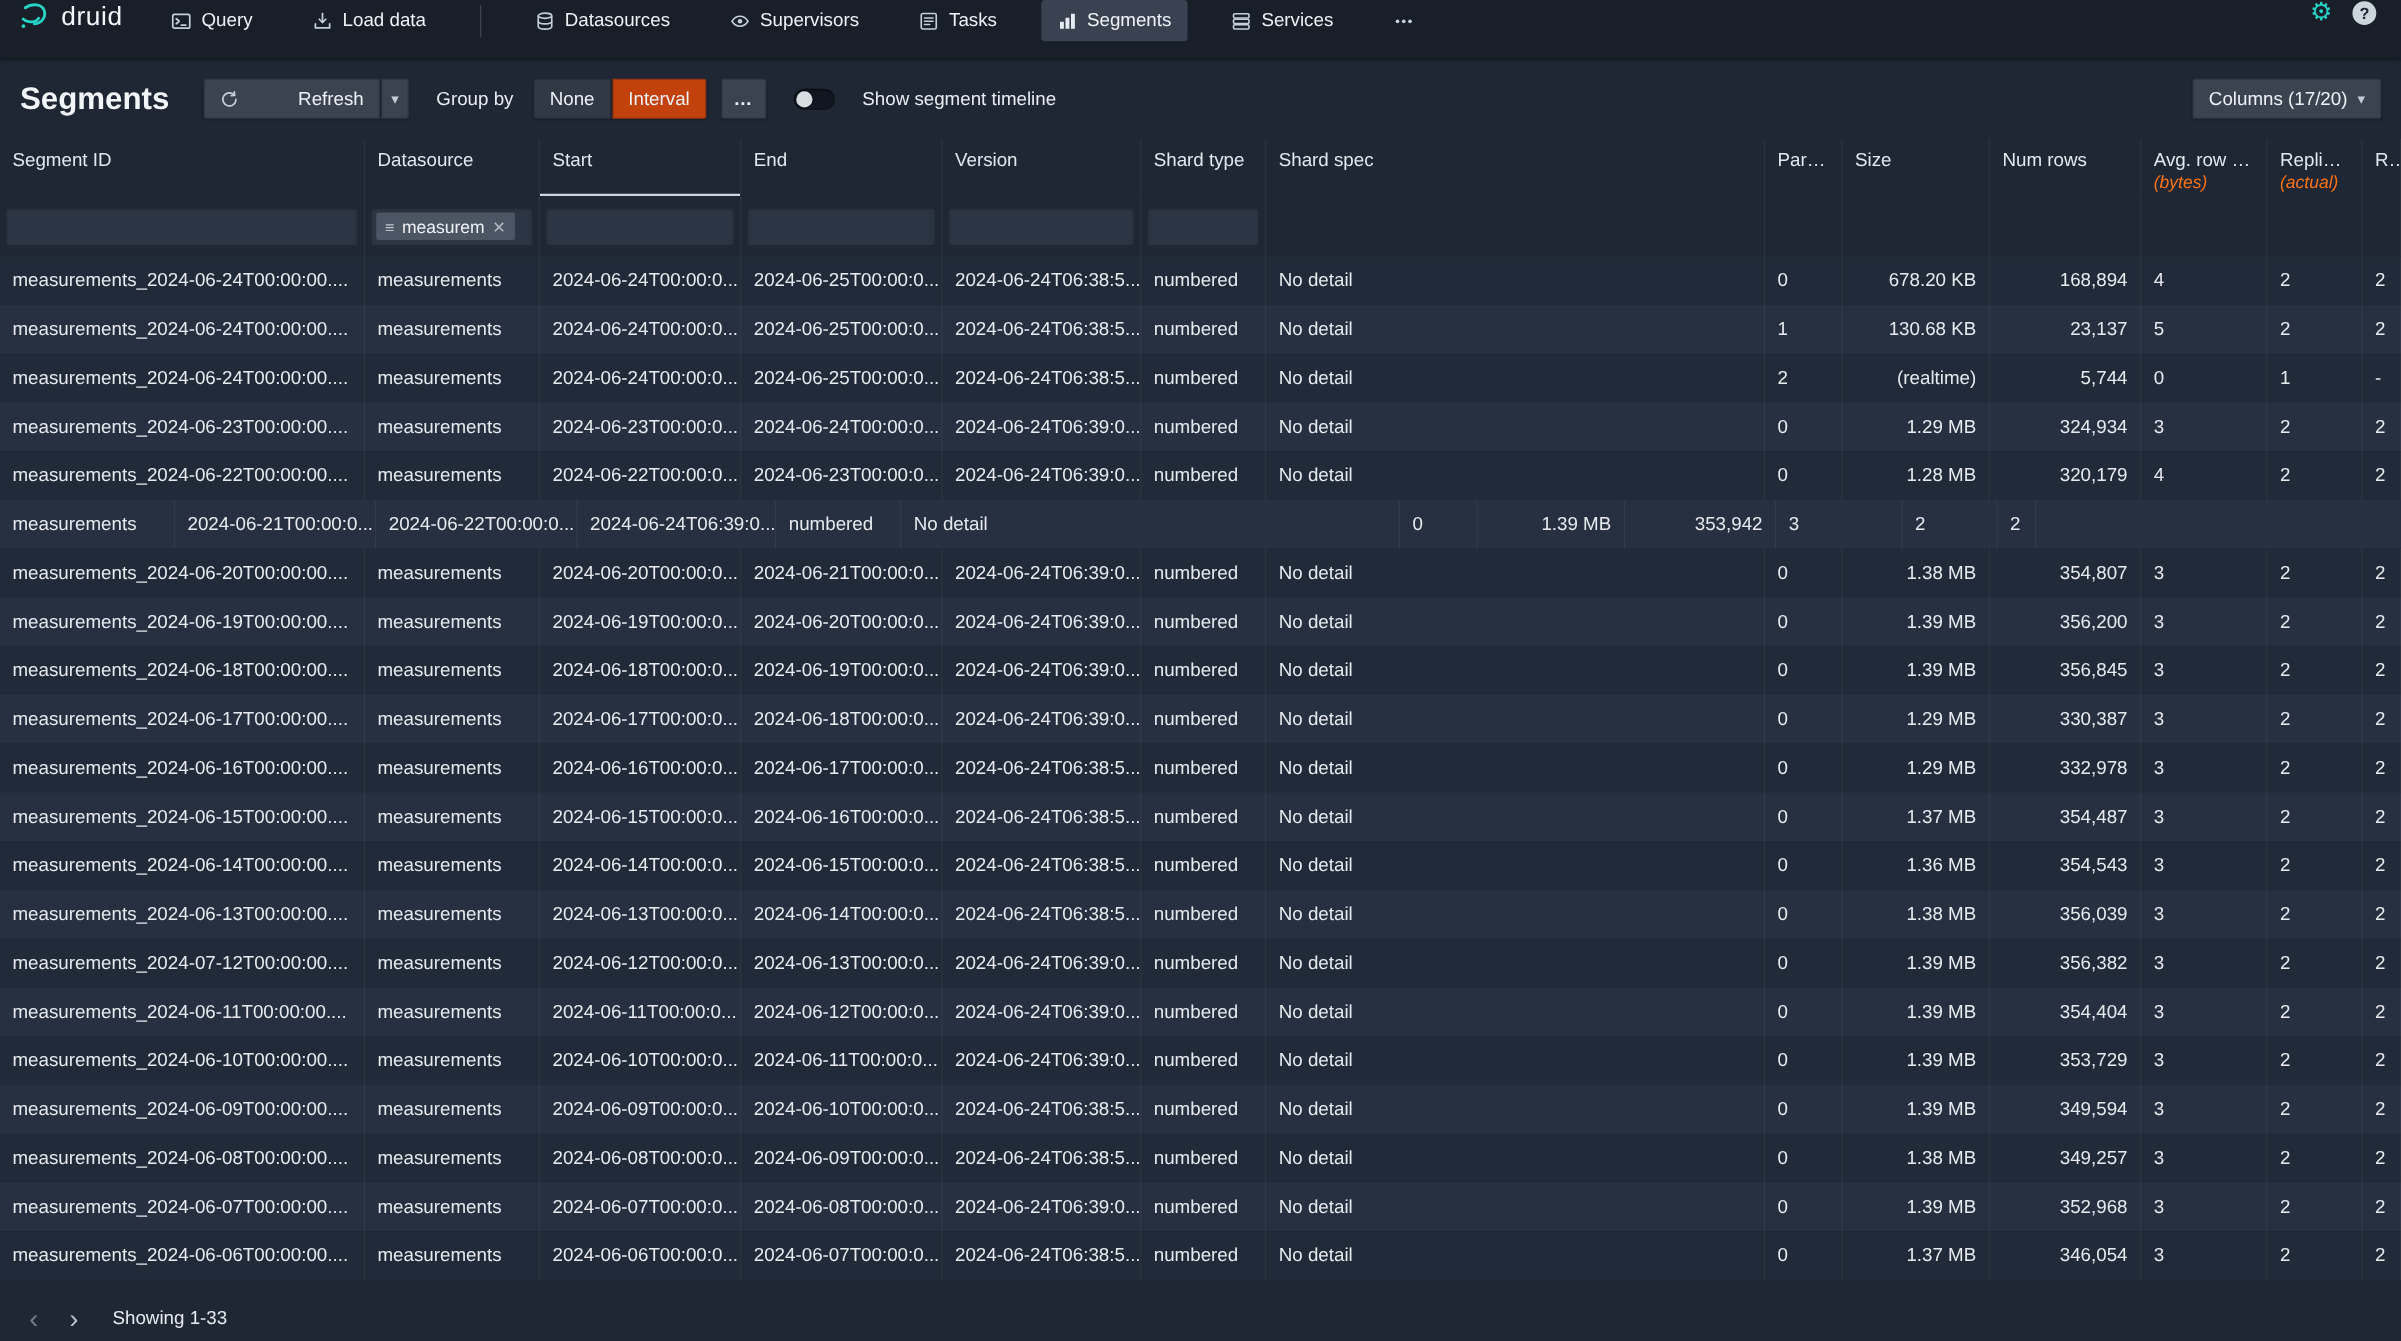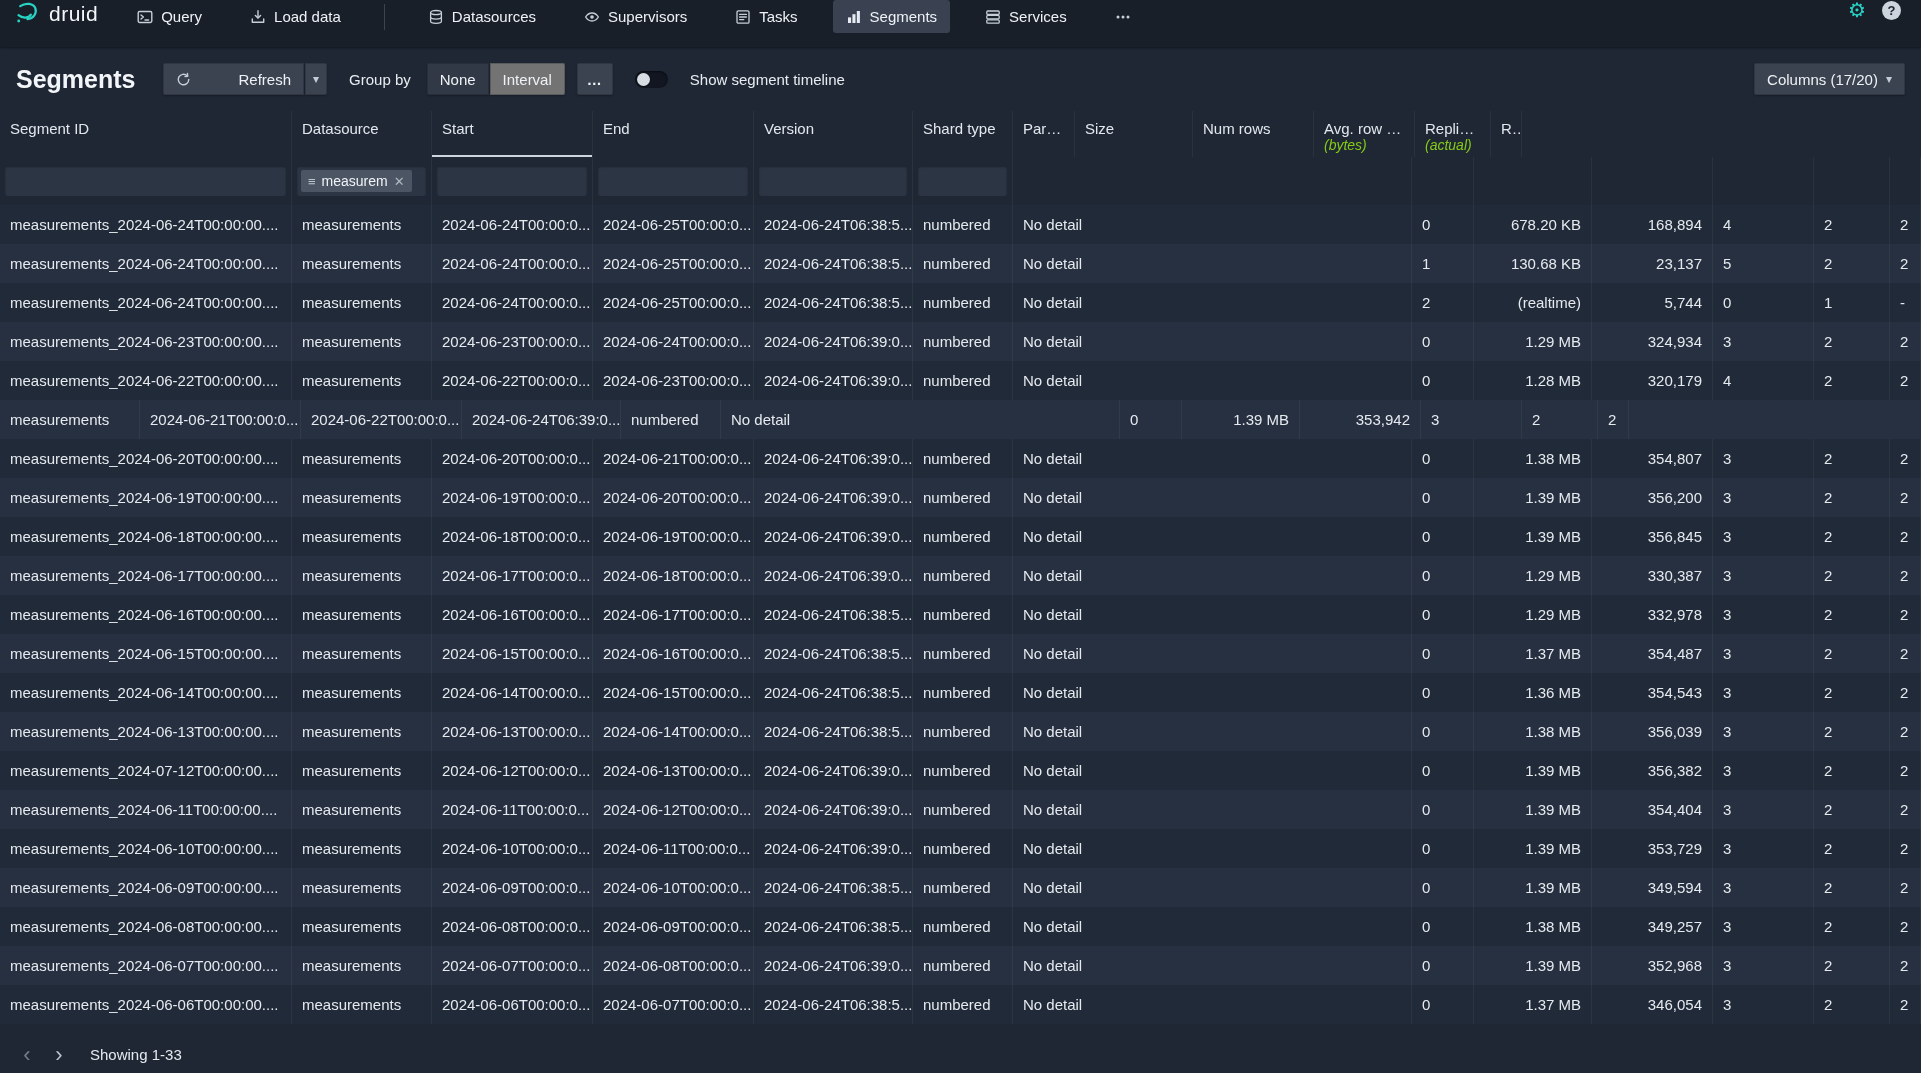--- a/index.html
+++ b/index.html
@@ -59,21 +59,21 @@
     display:inline-flex; align-items:center; gap:8px;
     box-shadow:inset 0 0 0 1px rgba(17,20,24,.25), 0 1px 2px rgba(0,0,0,.25);
     cursor:pointer; white-space:nowrap;
   }
   .btn-group { display:inline-flex; }
   .btn-group .btn { border-radius:0; }
   .btn-group .btn:first-child { border-radius:2px 0 0 2px;gap:47px; }
   .btn-group .btn:last-child { border-radius:0 2px 2px 0; margin-left:1px; }
   .btn.caret-only { padding:0 8px; }
   .btn.darker { background:#313946; }
-  .btn.selected { background:#737373; }
+  .btn.selected { background:#c2410c; }
   .btn.ellipsis { padding:0 10px; letter-spacing:1px; font-weight:bold; }
   .group-by-label { color:#e8ecf1; margin:0 4px 0 10px; }
   .caret { font-size:12px; color:#c4cdd6; }
   .switch { display:inline-flex; align-items:center; margin-left:10px; cursor:pointer; }
   .switch-track {
     width:33px; height:17px; border-radius:9px;
     background:rgba(14,18,25,.75);
     position:relative;
     box-shadow:inset 0 1px 2px rgba(0,0,0,.5);
   }
@@ -94,21 +94,21 @@
   .c10{width:101px}.c11{width:76px}.c12{width:31px}
   .th, .tf, .td { flex:none; border-right:1px solid rgba(255,255,255,.05); overflow:hidden; white-space:nowrap; }
 
   .thead { height:46px; }
   .th {
     padding:9px 10px 0 10px;
     color:#e2e8ee; font-size:15px; line-height:17px;
     position:relative; cursor:pointer;
     text-overflow:ellipsis;
   }
-  .th .sub { display:block; font-style:italic; font-size:14px; color:#84cc16; }
+  .th .sub { display:block; font-style:italic; font-size:14px; color:#f97316; }
   .th.sorted { box-shadow:inset 0 -2px 0 #ccd6df; }
 
   .tfilter { height:48px; align-items:center; }
   .tf { height:100%; display:flex; align-items:center; padding:0 5px; }
   .filter-input {
     width:100%; height:30px;
     background:#2c3544; border:none; border-radius:2px;
     box-shadow:inset 0 1px 2px rgba(0,0,0,.35);
     color:#e8ecf1; font-size:14px; font-family:inherit;
     padding:0 8px; outline:none;
@@ -299,20 +299,21 @@
 
 <div class="table-wrap">
 
   <div class="thead">
     <div class="th c0">Segment ID</div>
     <div class="th c1">Datasource</div>
     <div class="th c2 sorted">Start</div>
     <div class="th c3">End</div>
     <div class="th c4">Version</div>
     <div class="th c5">Shard type</div>
+    <div class="th c6">Shard spec</div>
     <div class="th c7">Partition</div>
     <div class="th c8">Size</div>
     <div class="th c9">Num rows</div>
     <div class="th c10">
       <span>Avg. row size</span>
       <span class="sub">(bytes)</span>
     </div>
     <div class="th c11">
       <span>Replicas</span>
       <span class="sub">(actual)</span>

